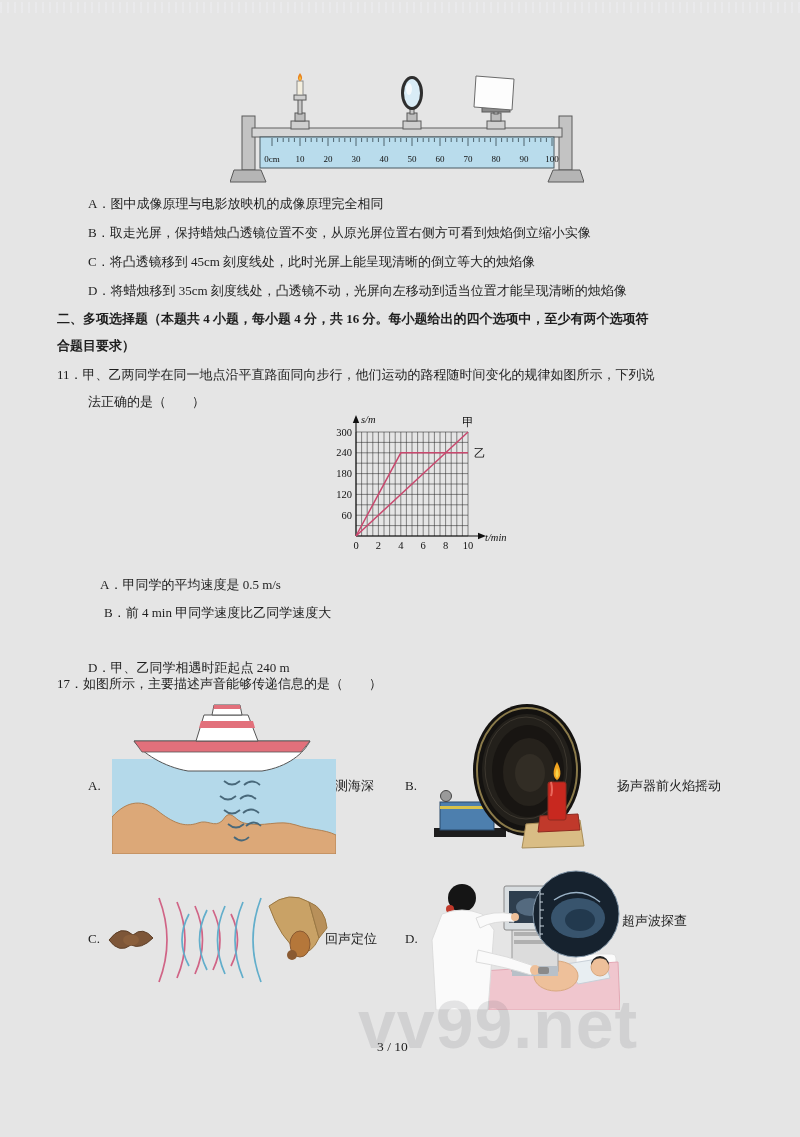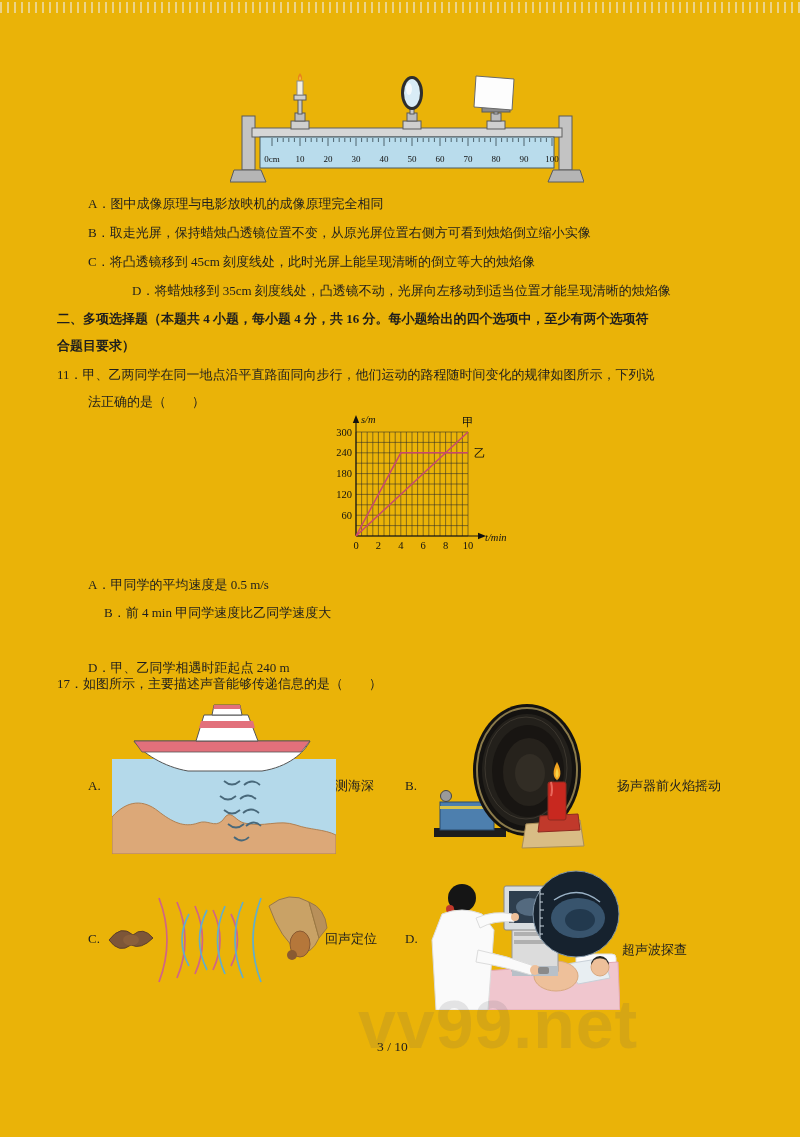--- a/index.html
+++ b/index.html
@@ -1,17 +1,17 @@
 <!DOCTYPE html>
 <html><head>
 <meta charset="utf-8">
 <style>
   html,body{margin:0;padding:0;background:#888;}
   .page{
-    position:relative;width:800px;height:1137px;margin:0 auto;background:#eab308;
+    position:relative;width:800px;height:1137px;margin:0 auto;background:#e5e5e5;
     font-family:"Liberation Serif","DejaVu Serif",serif;color:#1e1e1e;overflow:hidden;
   }
   .scan-ticks{
     position:absolute;left:0;top:2px;width:100%;height:11px;
     background:repeating-linear-gradient(90deg,#ededf1 0 2px,transparent 2px 7px);
     opacity:.55;
   }
   .txt{position:absolute;font-size:13px;line-height:1.25;white-space:nowrap;color:#1e1e1e;}
   .bold{font-weight:700;}
   .fig{position:absolute;}
@@ -85,21 +85,21 @@
         <rect x="264" y="40" width="4" height="4" fill="#c9c9c9" stroke="#5a5a5a"></rect>
         <rect x="252" y="37" width="28" height="5" fill="#8a8a8a" stroke="#5a5a5a"></rect>
         <polygon points="246,6 284,9 282,40 244,37" fill="#fdfdfd" stroke="#6a6a6a"></polygon>
       </g>
     </svg>
   </div>
 
   <div class="txt" style="left:88px;top:196px;">A．图中成像原理与电影放映机的成像原理完全相同</div>
   <div class="txt" style="left:88px;top:225px;">B．取走光屏，保持蜡烛凸透镜位置不变，从原光屏位置右侧方可看到烛焰倒立缩小实像</div>
   <div class="txt" style="left:88px;top:254px;">C．将凸透镜移到 45cm 刻度线处，此时光屏上能呈现清晰的倒立等大的烛焰像</div>
-  <div class="txt" style="left:88px;top:283px;margin-left:44px;">D．将蜡烛移到 35cm 刻度线处，凸透镜不动，光屏向左移动到适当位置才能呈现清晰的烛焰像</div>
+  <div class="txt" style="left:88px;top:283px;">D．将蜡烛移到 35cm 刻度线处，凸透镜不动，光屏向左移动到适当位置才能呈现清晰的烛焰像</div>
 
   <div class="txt bold" style="left:57px;top:311px;">二、多项选择题（本题共 4 小题，每小题 4 分，共 16 分。每小题给出的四个选项中，至少有两个选项符</div>
   <div class="txt bold" style="left:57px;top:338px;text-align:center;">合题目要求）</div>
 
   <div class="txt" style="left:57px;top:367px;">11．甲、乙两同学在同一地点沿平直路面同向步行，他们运动的路程随时间变化的规律如图所示，下列说</div>
   <div class="txt" style="left:88px;top:394px;">法正确的是（　　）</div>
 
   <div class="fig" style="left:326px;top:412px;width:200px;height:150px;">
     <svg width="200" height="150" viewBox="0 0 200 150">
         <path d="M30 20L30 124M35.6 20L35.6 124M41.2 20L41.2 124M46.8 20L46.8 124M52.4 20L52.4 124M58 20L58 124M63.599999999999994 20L63.599999999999994 124M69.19999999999999 20L69.19999999999999 124M74.8 20L74.8 124M80.4 20L80.4 124M86 20L86 124M91.6 20L91.6 124M97.19999999999999 20L97.19999999999999 124M102.8 20L102.8 124M108.39999999999999 20L108.39999999999999 124M114 20L114 124M119.6 20L119.6 124M125.19999999999999 20L125.19999999999999 124M130.8 20L130.8 124M136.39999999999998 20L136.39999999999998 124M142 20L142 124M30 124L142 124M30 113.6L142 113.6M30 103.2L142 103.2M30 92.8L142 92.8M30 82.4L142 82.4M30 72L142 72M30 61.599999999999994L142 61.599999999999994M30 51.2L142 51.2M30 40.8L142 40.8M30 30.39999999999999L142 30.39999999999999M30 20L142 20" stroke="#2b2b2b" stroke-width="0.55" fill="none"></path>
@@ -120,21 +120,21 @@
         <text x="142" y="137" text-anchor="middle" font-size="10.5">10</text>
         <text x="35" y="11" text-anchor="start" font-size="10.5" font-style="italic">s/m</text>
         <text x="159" y="128.5" text-anchor="start" font-size="10.5" font-style="italic">t/min</text>
         <polyline points="30,124 142,20" fill="none" stroke="#c9486e" stroke-width="1.5"></polyline>
         <text x="142" y="14" text-anchor="middle" font-size="11.5">甲</text>
         <polyline points="30,124 74.8,40.8 142,40.8" fill="none" stroke="#c9486e" stroke-width="1.5"></polyline>
         <text x="148" y="44.8" text-anchor="start" font-size="11.5">乙</text>
       </svg>
   </div>
 
-  <div class="txt" style="left:88px;top:577px;text-align:center;">A．甲同学的平均速度是 0.5 m/s</div>
+  <div class="txt" style="left:100px;top:577px;text-align:center;">A．甲同学的平均速度是 0.5 m/s</div>
   <div class="txt" style="left:104px;top:605px;">B．前 4 min 甲同学速度比乙同学速度大</div>
   <div class="txt" style="left:88px;top:660px;">D．甲、乙同学相遇时距起点 240 m</div>
 
   <div class="txt" style="left:57px;top:676px;">17．如图所示，主要描述声音能够传递信息的是（　　）</div>
 
   <div class="fig" style="left:112px;top:701px;width:224px;height:153px;z-index:1;">
     <svg width="224" height="153" viewBox="0 0 224 153">
       <rect x="0" y="58" width="224" height="95" fill="#b4d9ea"></rect>
       <path d="M0,116 C16,98 32,99 46,110 C60,121 72,127 86,122 C96,118 102,127 110,120 L114,115 C120,110 124,120 132,122 C152,127 166,118 184,124 C198,129 212,128 224,134 L224,153 L0,153 Z" fill="#dca878" stroke="#b08153" stroke-width="1"></path>
       <g>
@@ -259,18 +259,18 @@
       <g>
         <circle cx="148" cy="44" r="43" fill="#16222e" stroke="#7f93a5"></circle>
         <ellipse cx="150" cy="48" rx="27" ry="20" fill="#3c5a74" opacity="0.9"></ellipse>
         <ellipse cx="152" cy="50" rx="15" ry="11" fill="#22394e"></ellipse>
         <path d="M126,30 Q150,14 172,32" stroke="#9ab2c6" fill="none" stroke-width="1.5"></path>
         <line x1="112" y1="20" x2="112" y2="68" stroke="#c8d4de" stroke-width="1"></line>
         <path d="M112,24 h4 M112,32 h3 M112,40 h4 M112,48 h3 M112,56 h4 M112,64 h3" stroke="#c8d4de" stroke-width="1"></path>
       </g>
     </svg>
   </div>
-  <div class="txt" style="left:622px;top:942px;">超声波探查</div>
+  <div class="txt" style="left:622px;top:913px;">超声波探查</div>
 
   <div class="watermark">vv99.net</div>
   <div class="pagenum">3 / 10</div>
 
 </div>
 
 </body></html>

